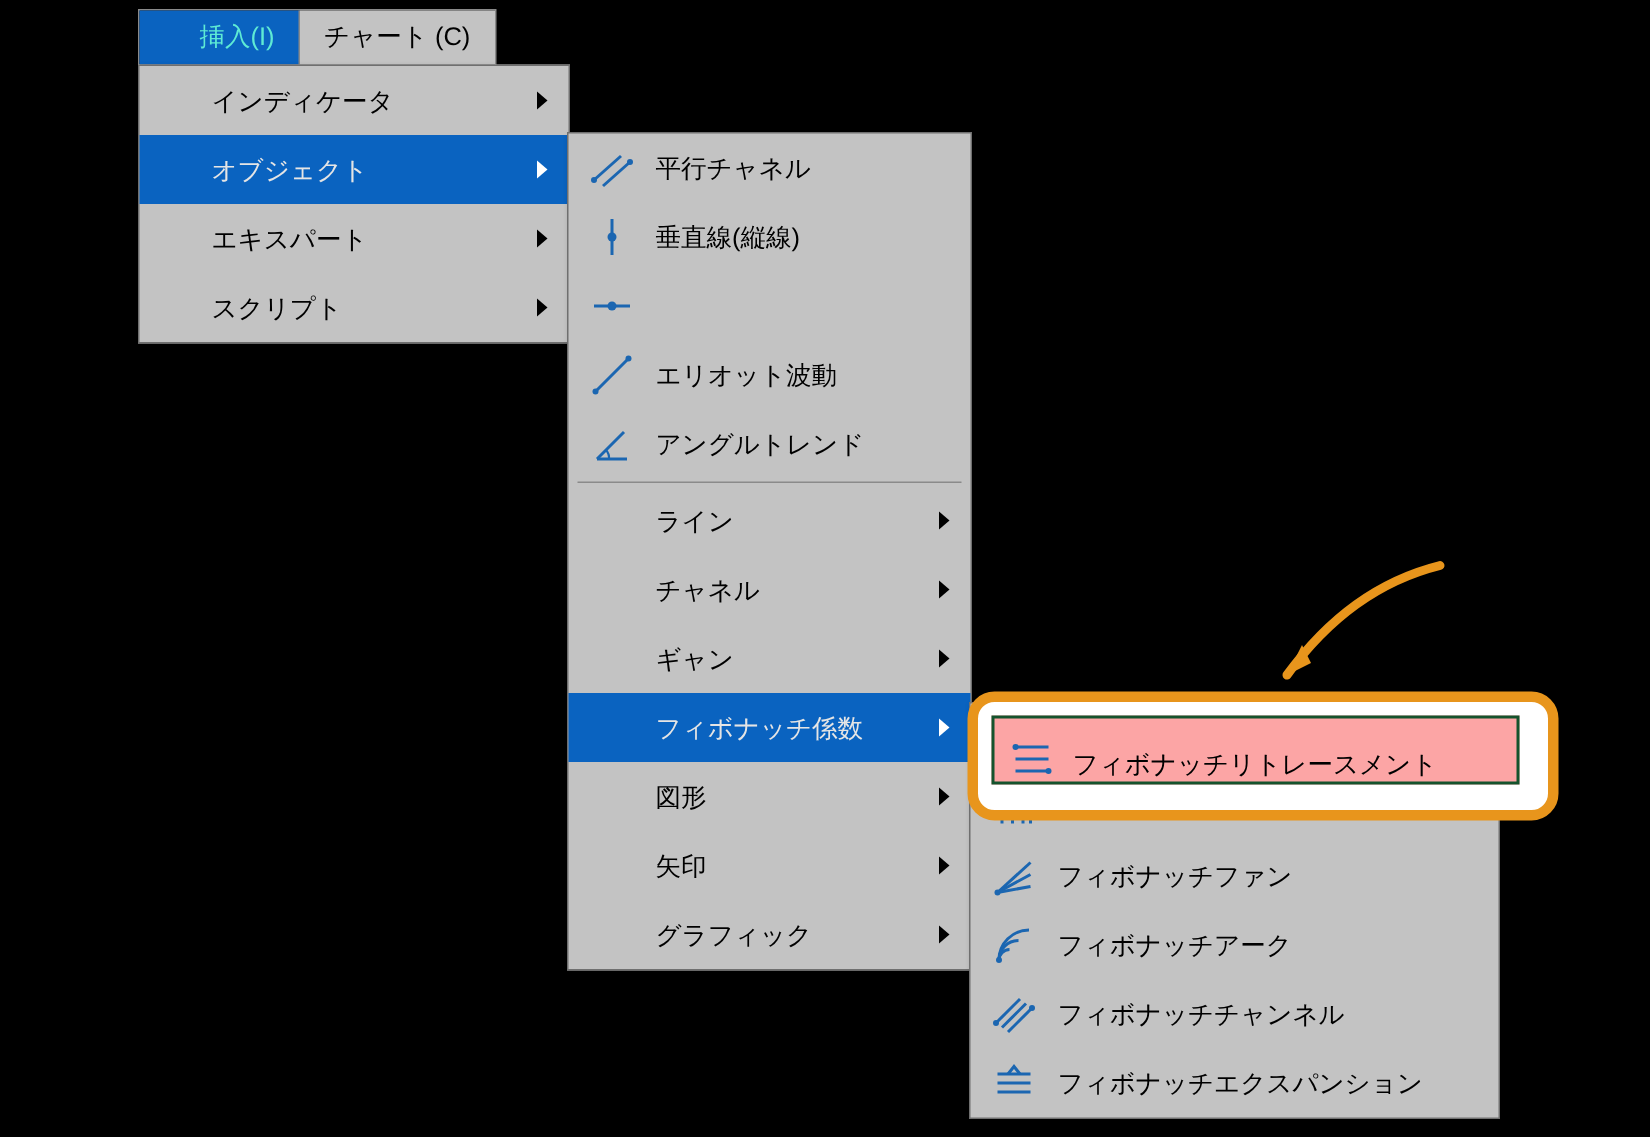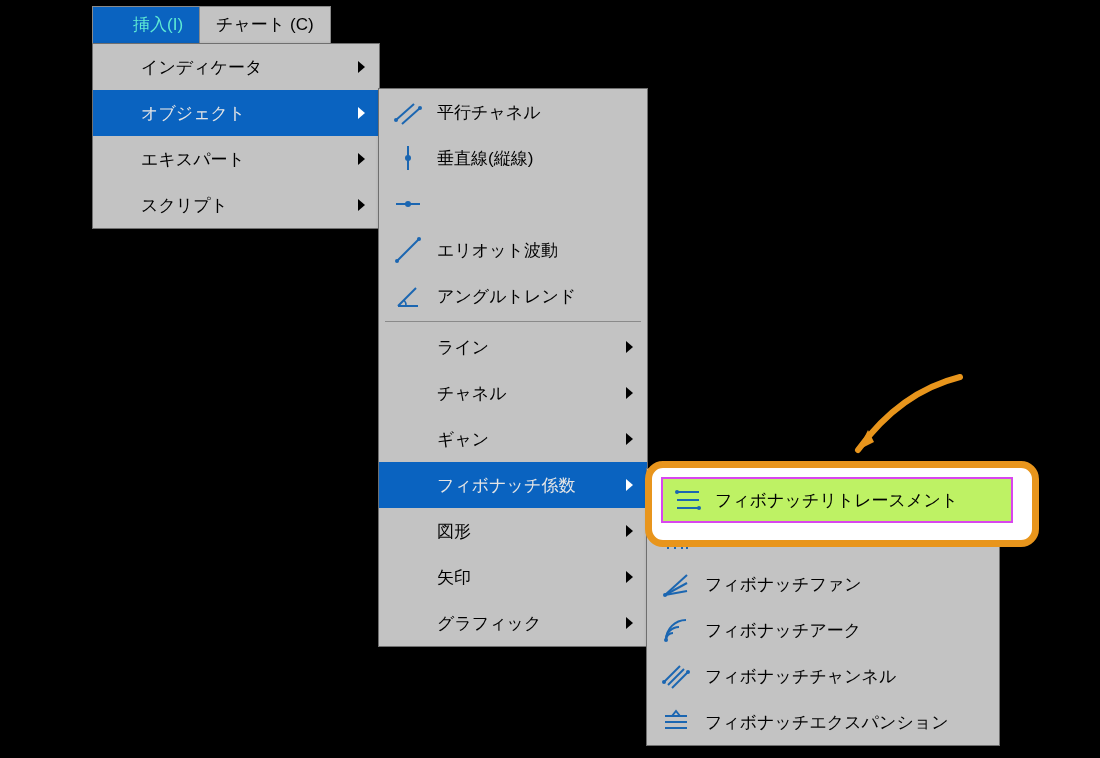--- a/index.html
+++ b/index.html
@@ -120,24 +120,24 @@
     border-radius: 18px;
     background: #fff;
     pointer-events: none;
   }
   .hl-inner {
     position: absolute;
     left: 661px;
     top: 477px;
     width: 348px;
     height: 42px;
-    border: 2px solid #d946ef;
+    border: 2px solid #14532d;
     display: flex;
-    align-items: center;
-    background: #bef264;
+    align-items: flex-end;
+    background: #fca5a5;
   }
   .hl-inner .icon {
     width: 30px; height: 30px; margin: 0 12px 0 10px;
     display:flex;align-items:center;justify-content:center;
   }
 
   
   .arrow {
     position: absolute;
     left: 840px;

